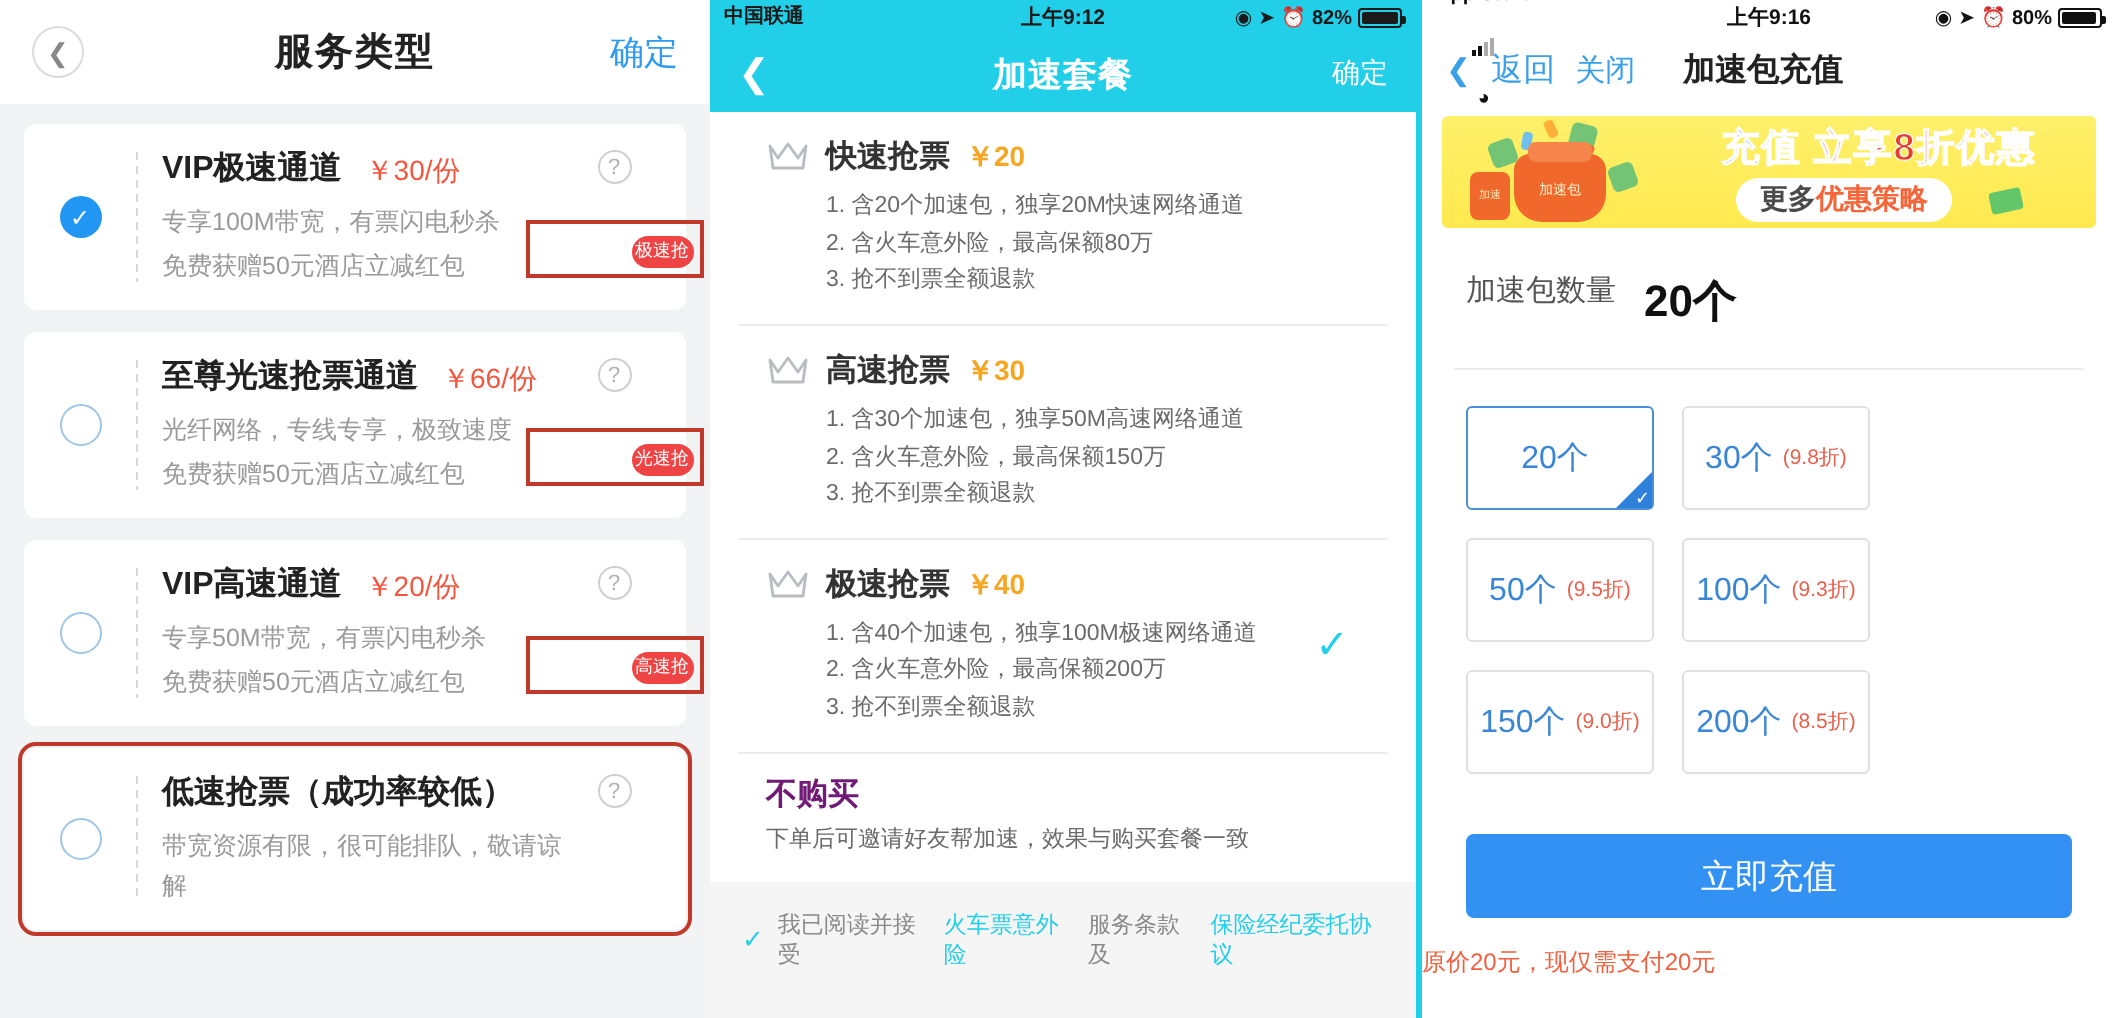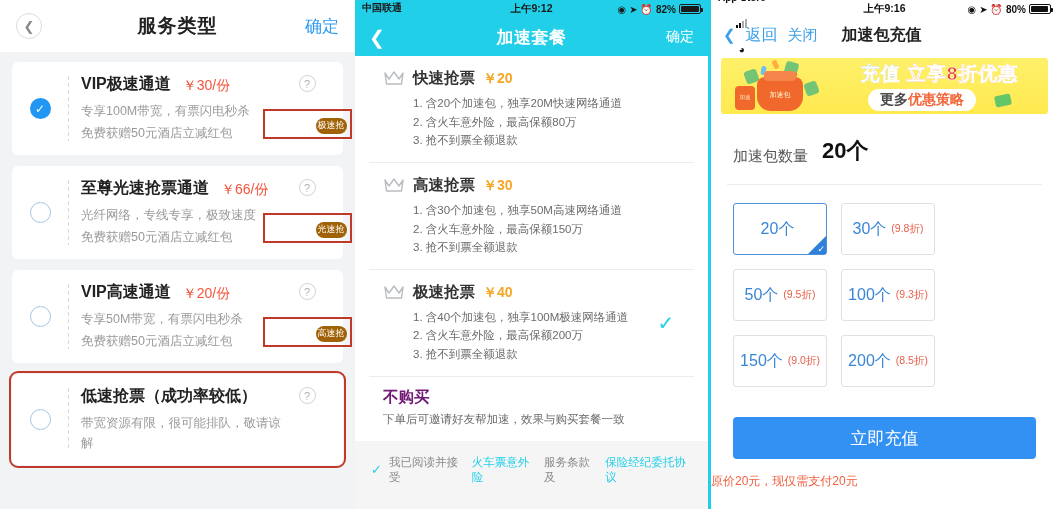--- a/index.html
+++ b/index.html
@@ -60,21 +60,21 @@
     width: 52px; display: flex; flex-direction: column; align-items: center;
     align-self: stretch; justify-content: space-between; padding: 1px 0 4px 0;
   }
   .qmark {
     width: 17px; height: 17px; border-radius: 50%; border: 1px solid #cfcfcf;
     color: #b0b0b0; font-size: 11px; display: flex; align-items: center; justify-content: center;
   }
   .badge-box { padding: 3px; border: 2px solid #c0392b; }
   .badge {
     display: inline-block; padding: 2px 2px; border-radius: 9px;
-    background: #a16207; color: #fff; font-size: 9px; white-space: nowrap;
+    background: #ef4444; color: #fff; font-size: 9px; white-space: nowrap;
     line-height: 1.3;
     margin-left: 48px;
   }
 
   
   .panel2 { width: 353px; height: 509px; background: #f5f5f5; position: relative; }
   .statusbar {
     height: 18px; display: flex; align-items: center; padding: 0 7px;
     font-size: 10px; font-weight: bold;
   }
@@ -165,21 +165,21 @@
   .bt-row1 { display: flex; align-items: center; justify-content: center; gap: 6px; }
   .bt-a { font-size: 19px; font-weight: bold; color: #1c4f9c; -webkit-text-stroke: .6px #ffffff; letter-spacing: 1px;}
   .bt-b { font-size: 19px; font-weight: bold; color: #e8402c; -webkit-text-stroke: .6px #ffffff; letter-spacing: 1px;}
   .bt-row2 { margin-top: 2px; display: flex; align-items: center; justify-content: center; gap: 19px;}
   .bt-pill {
     background: #ffffff; border-radius: 12px; padding: 2px 12px; font-size: 14px;
     font-weight: bold; color: #4a4a4a;
   }
   .bt-pill em { font-style: normal; color: #f4663a; }
   .bt-cash{ width:16px; height:11px; background:#63c76a; border-radius:2px; transform:rotate(-12deg);}
-  .qty-row { display: flex; align-items: flex-end; padding: 22px 22px 18px 22px; }
+  .qty-row { display: flex; align-items: flex-start; padding: 22px 22px 18px 22px; }
   .qty-label { font-size: 15px; color: #555; }
   .qty-value { font-size: 22px; font-weight: bold; color: #111; margin-left: 14px; }
   .qty-sep { height: 1px; background: #ececec; margin: 0 16px; }
   .grid { display: flex; flex-wrap: wrap; gap: 14px; padding: 18px 22px 0 22px; }
   .opt {
     width: 94px; height: 52px; border: 1px solid #e0e0e0; border-radius: 3px;
     display: flex; align-items: center; justify-content: center; gap: 5px;
     position: relative; background: #fff;
   }
   .opt.sel { border: 1px solid #4a90d9; }

